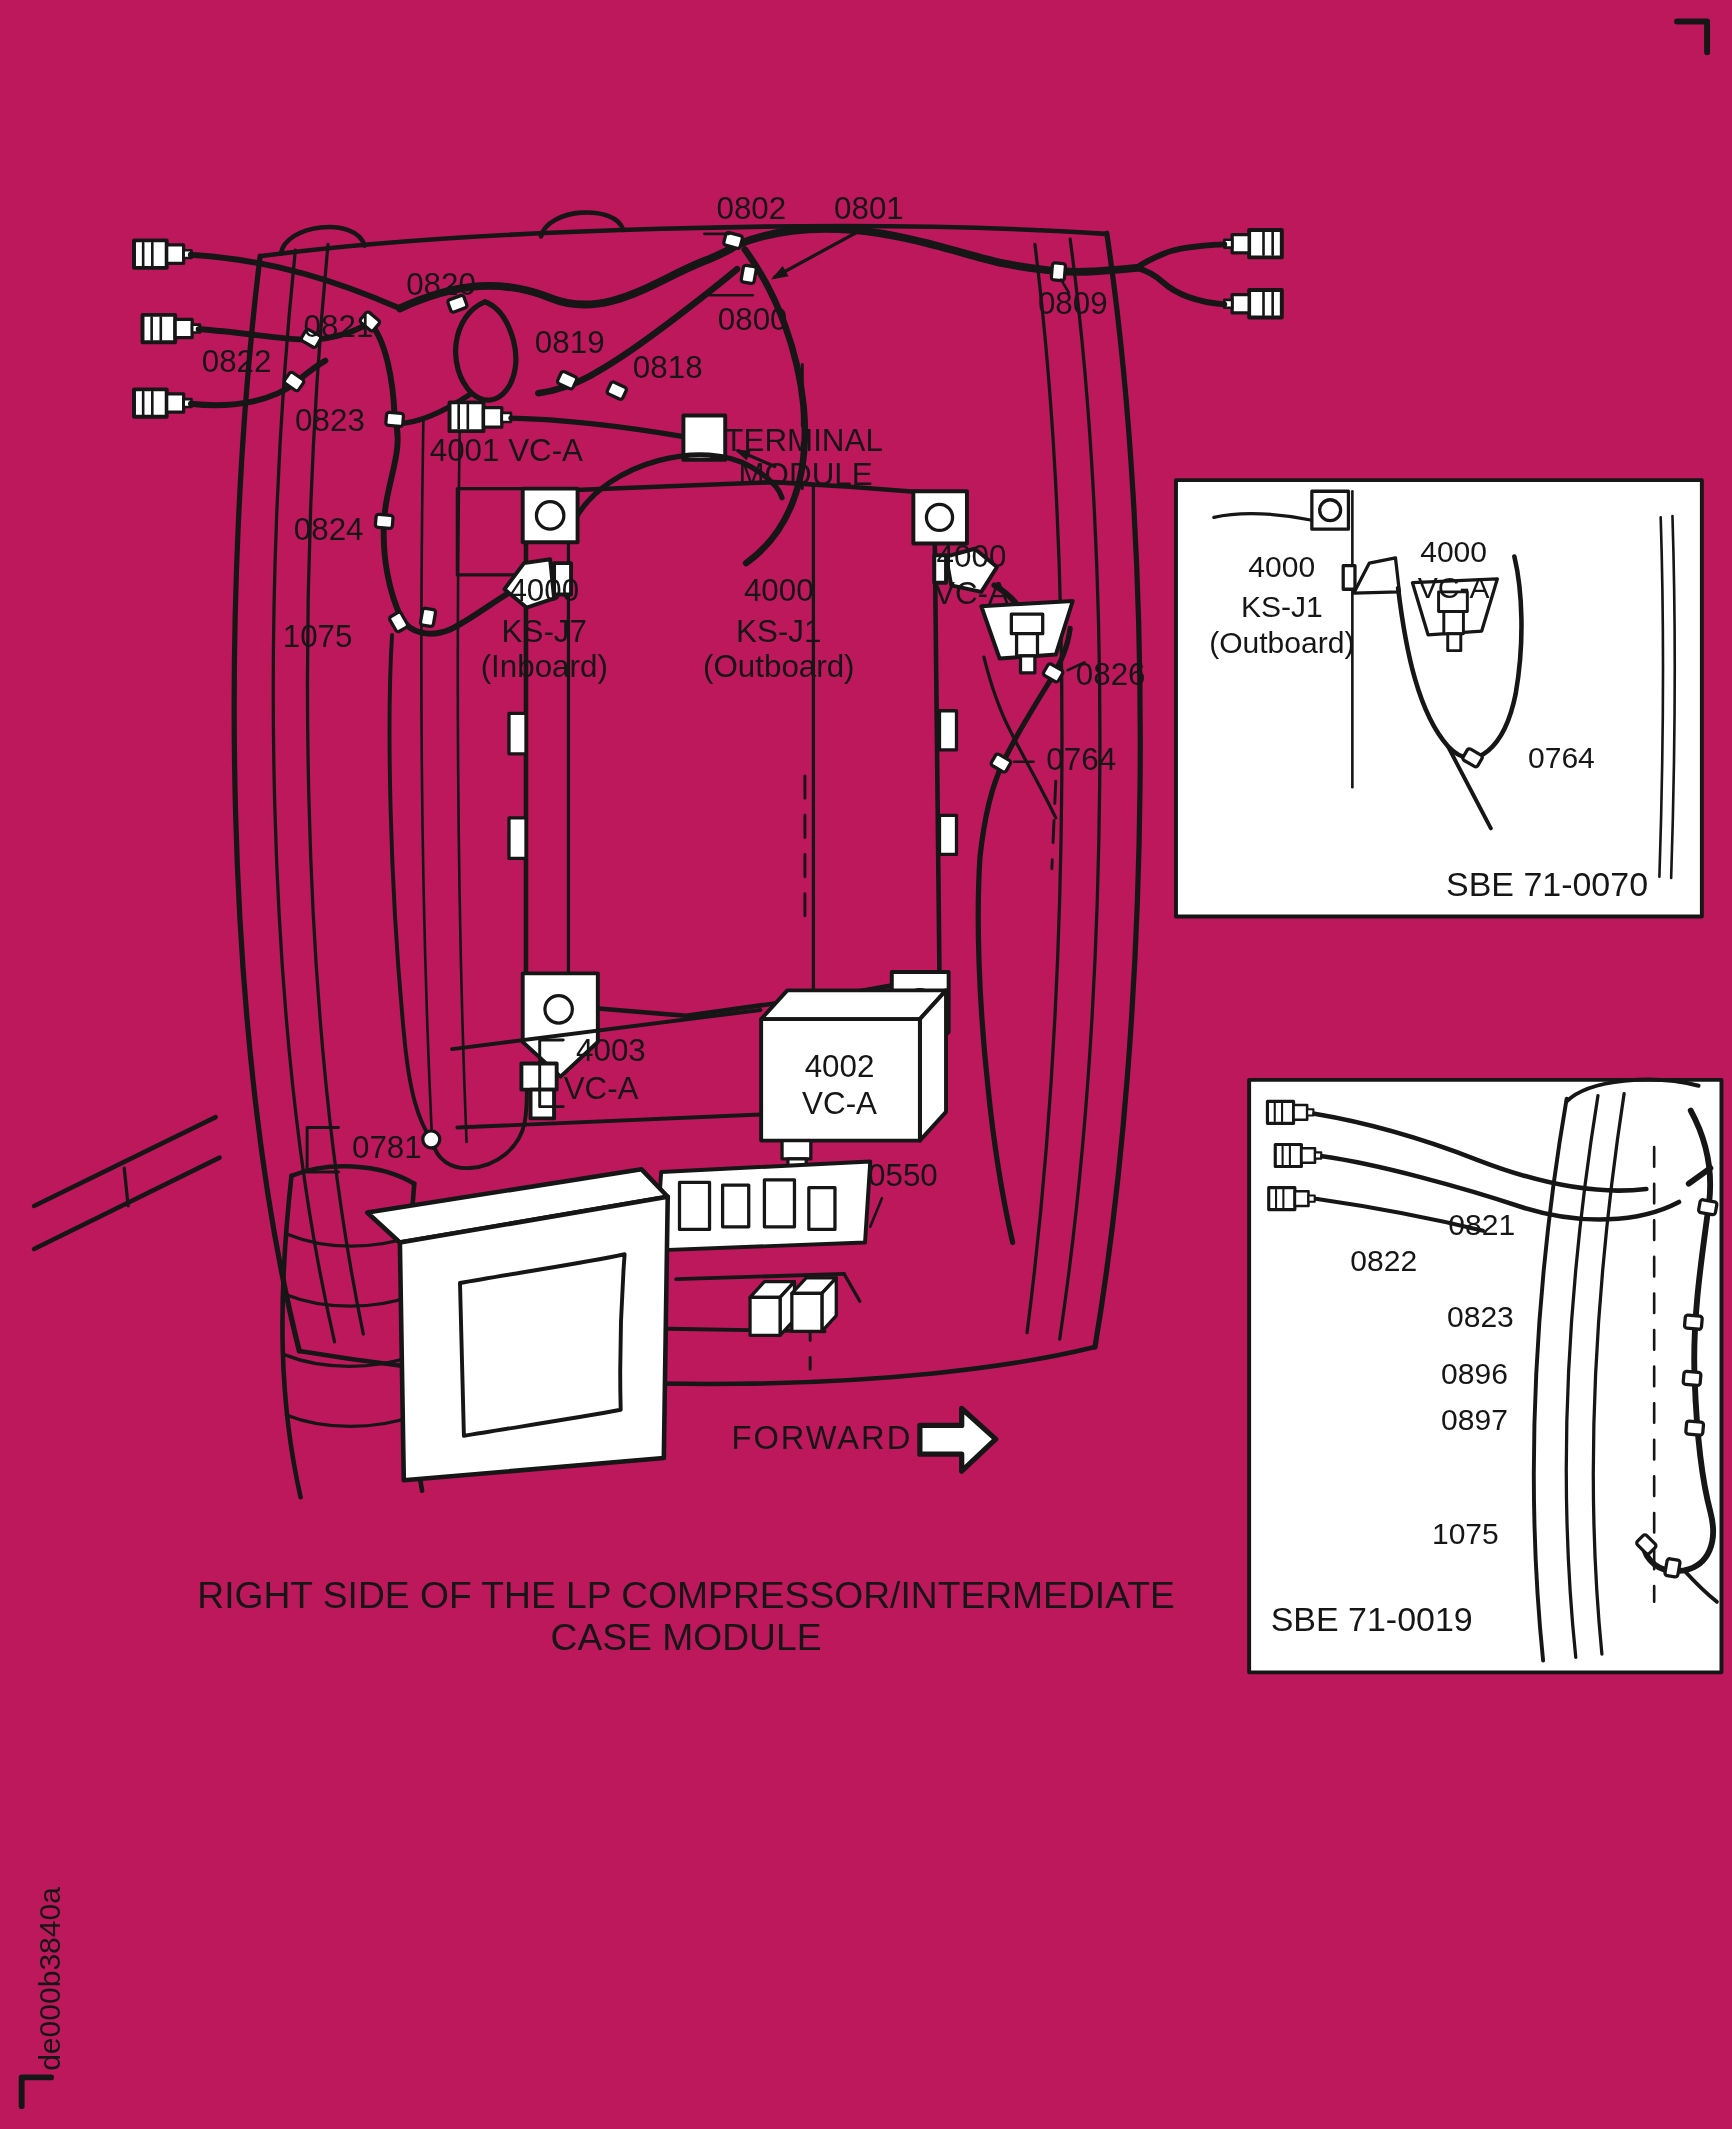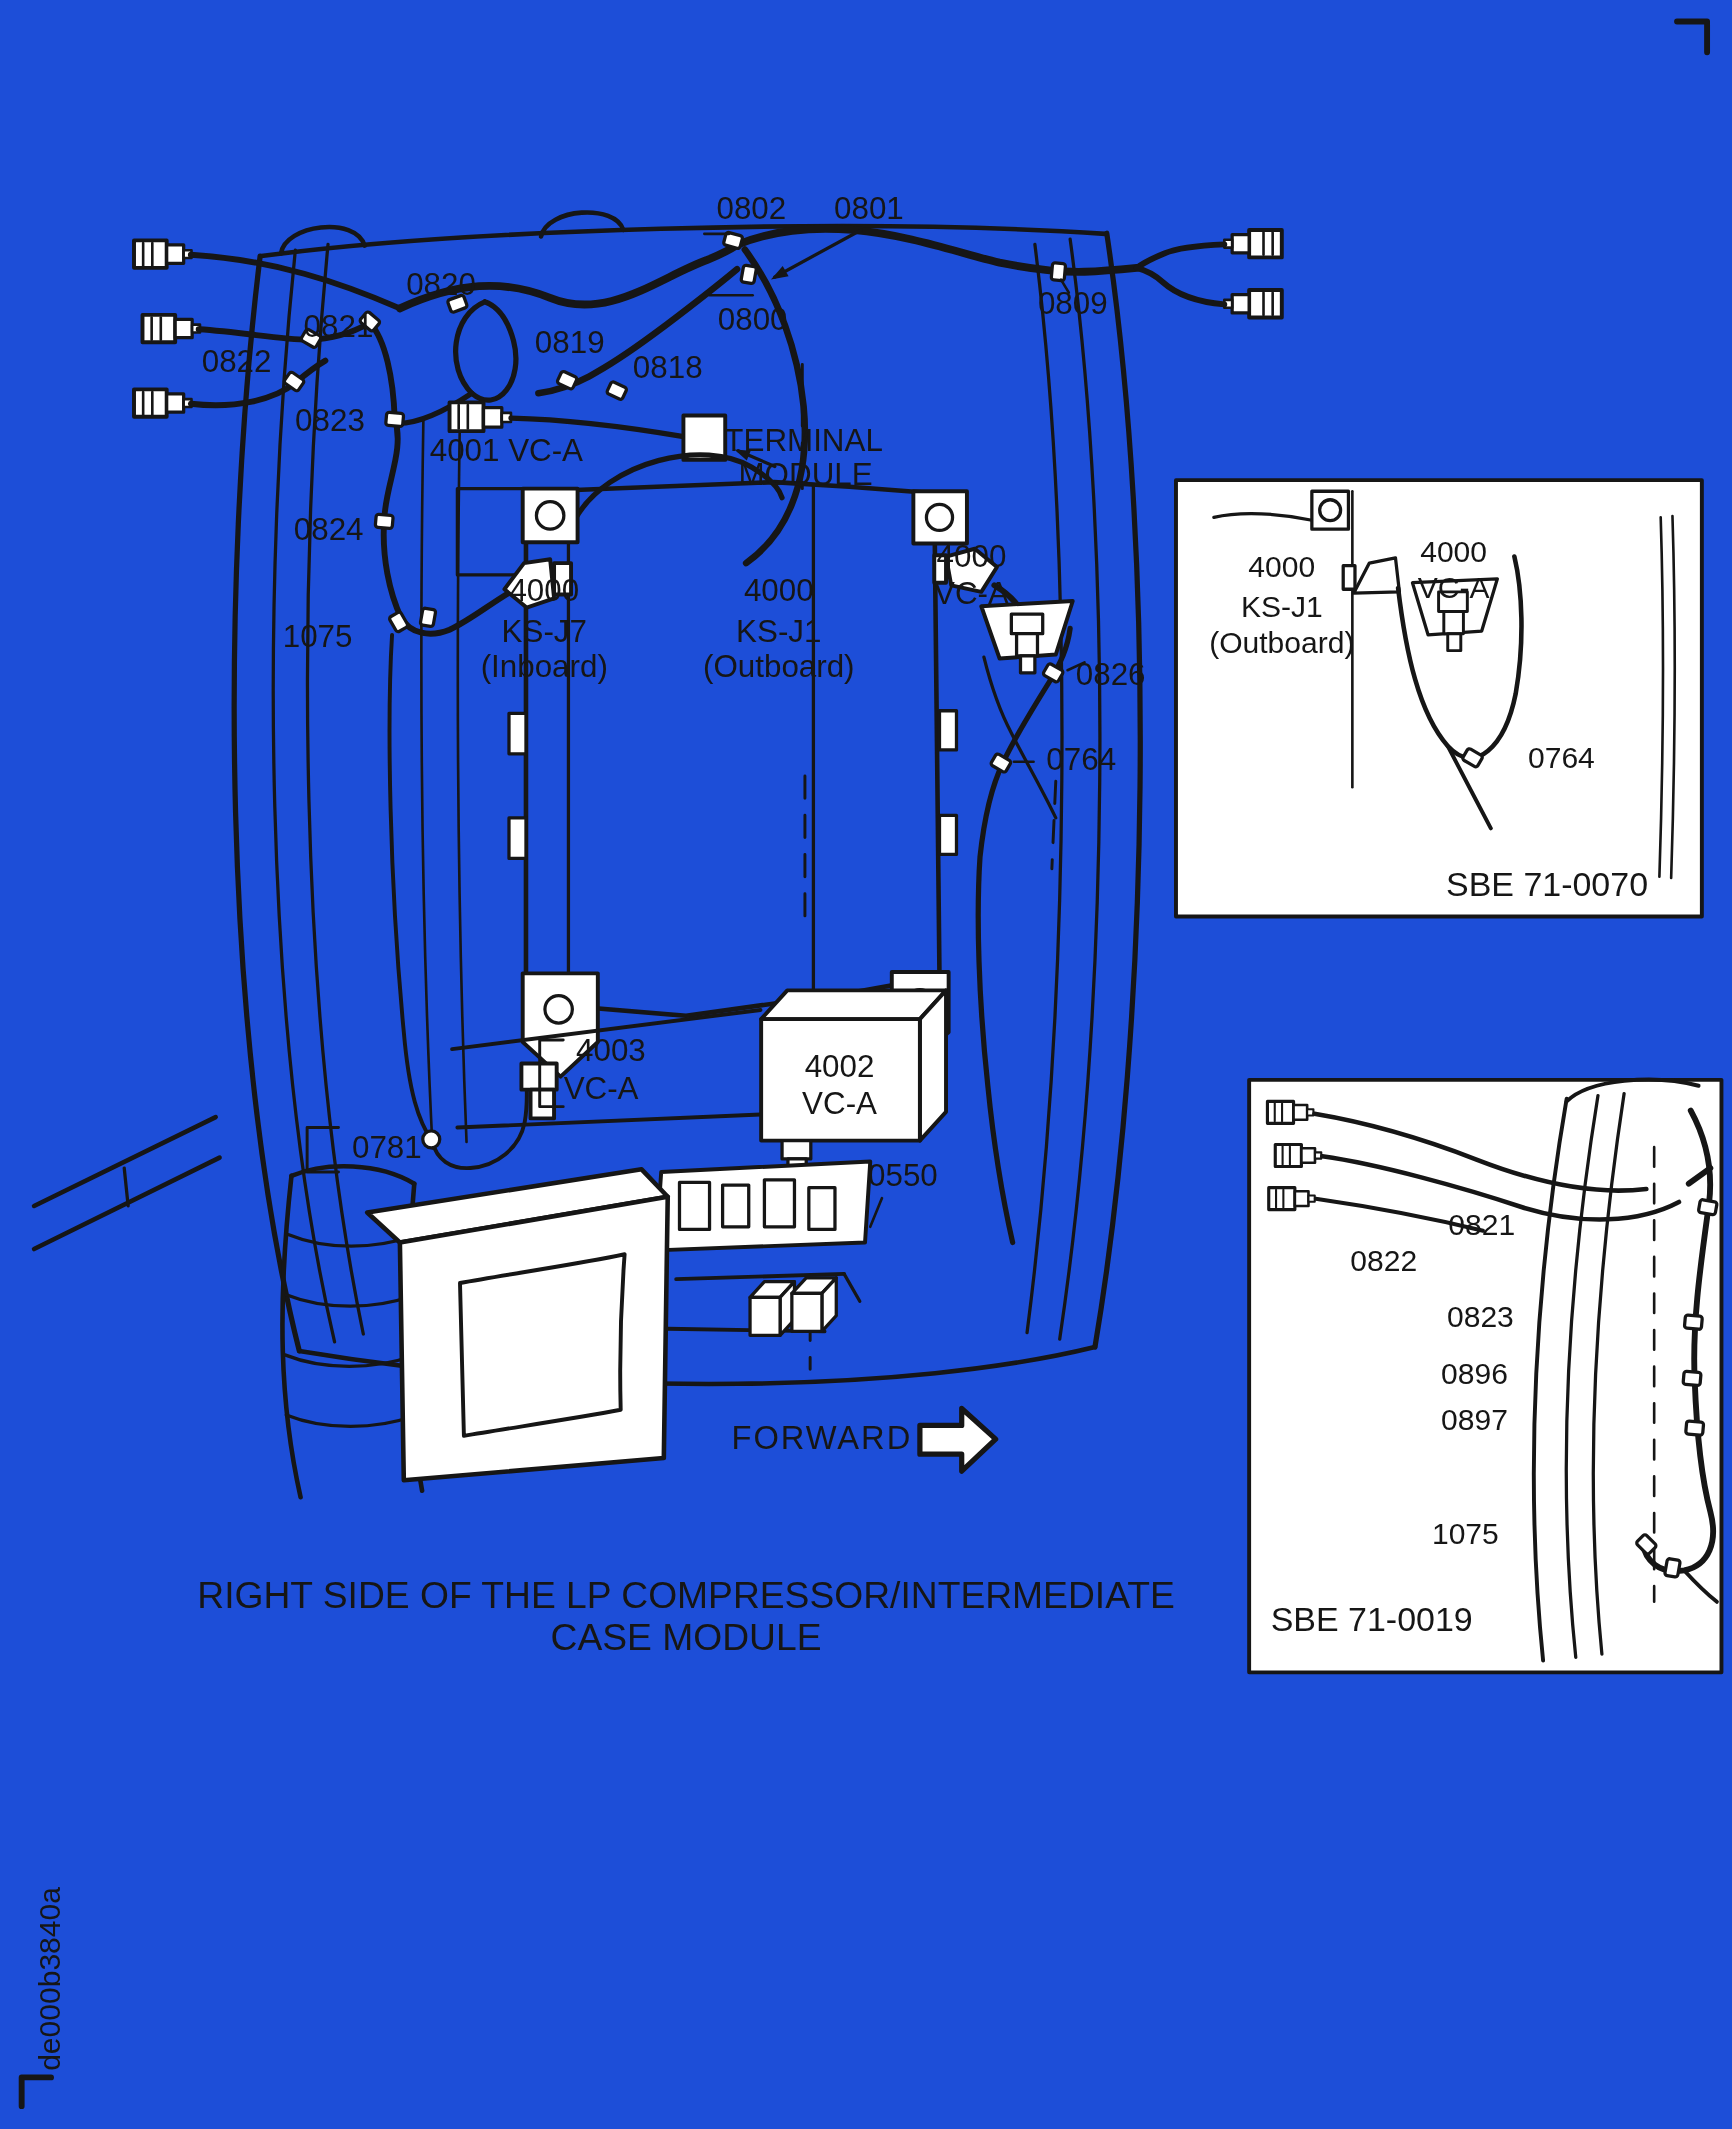--- a/index.html
+++ b/index.html
@@ -1,19 +1,19 @@
 <!DOCTYPE html>
 <html style="font-size:10.5px"><head>
 <meta charset="utf-8">
 <style>
   html,body { margin:0; padding:0; background:#e8e8e8; }
   .page {
     position:relative;
     width:1732px; height:2129px;
-    background:#1d4ed8;
+    background:#be185d;
     font-family:"Liberation Sans", sans-serif;
     overflow:hidden;
   }
   svg { position:absolute; left:0; top:0; }
   svg text {
     font-family:"Liberation Sans", sans-serif;
     fill:#161616;
     white-space:pre;
   }
   .t48 { font-size:48px; }

